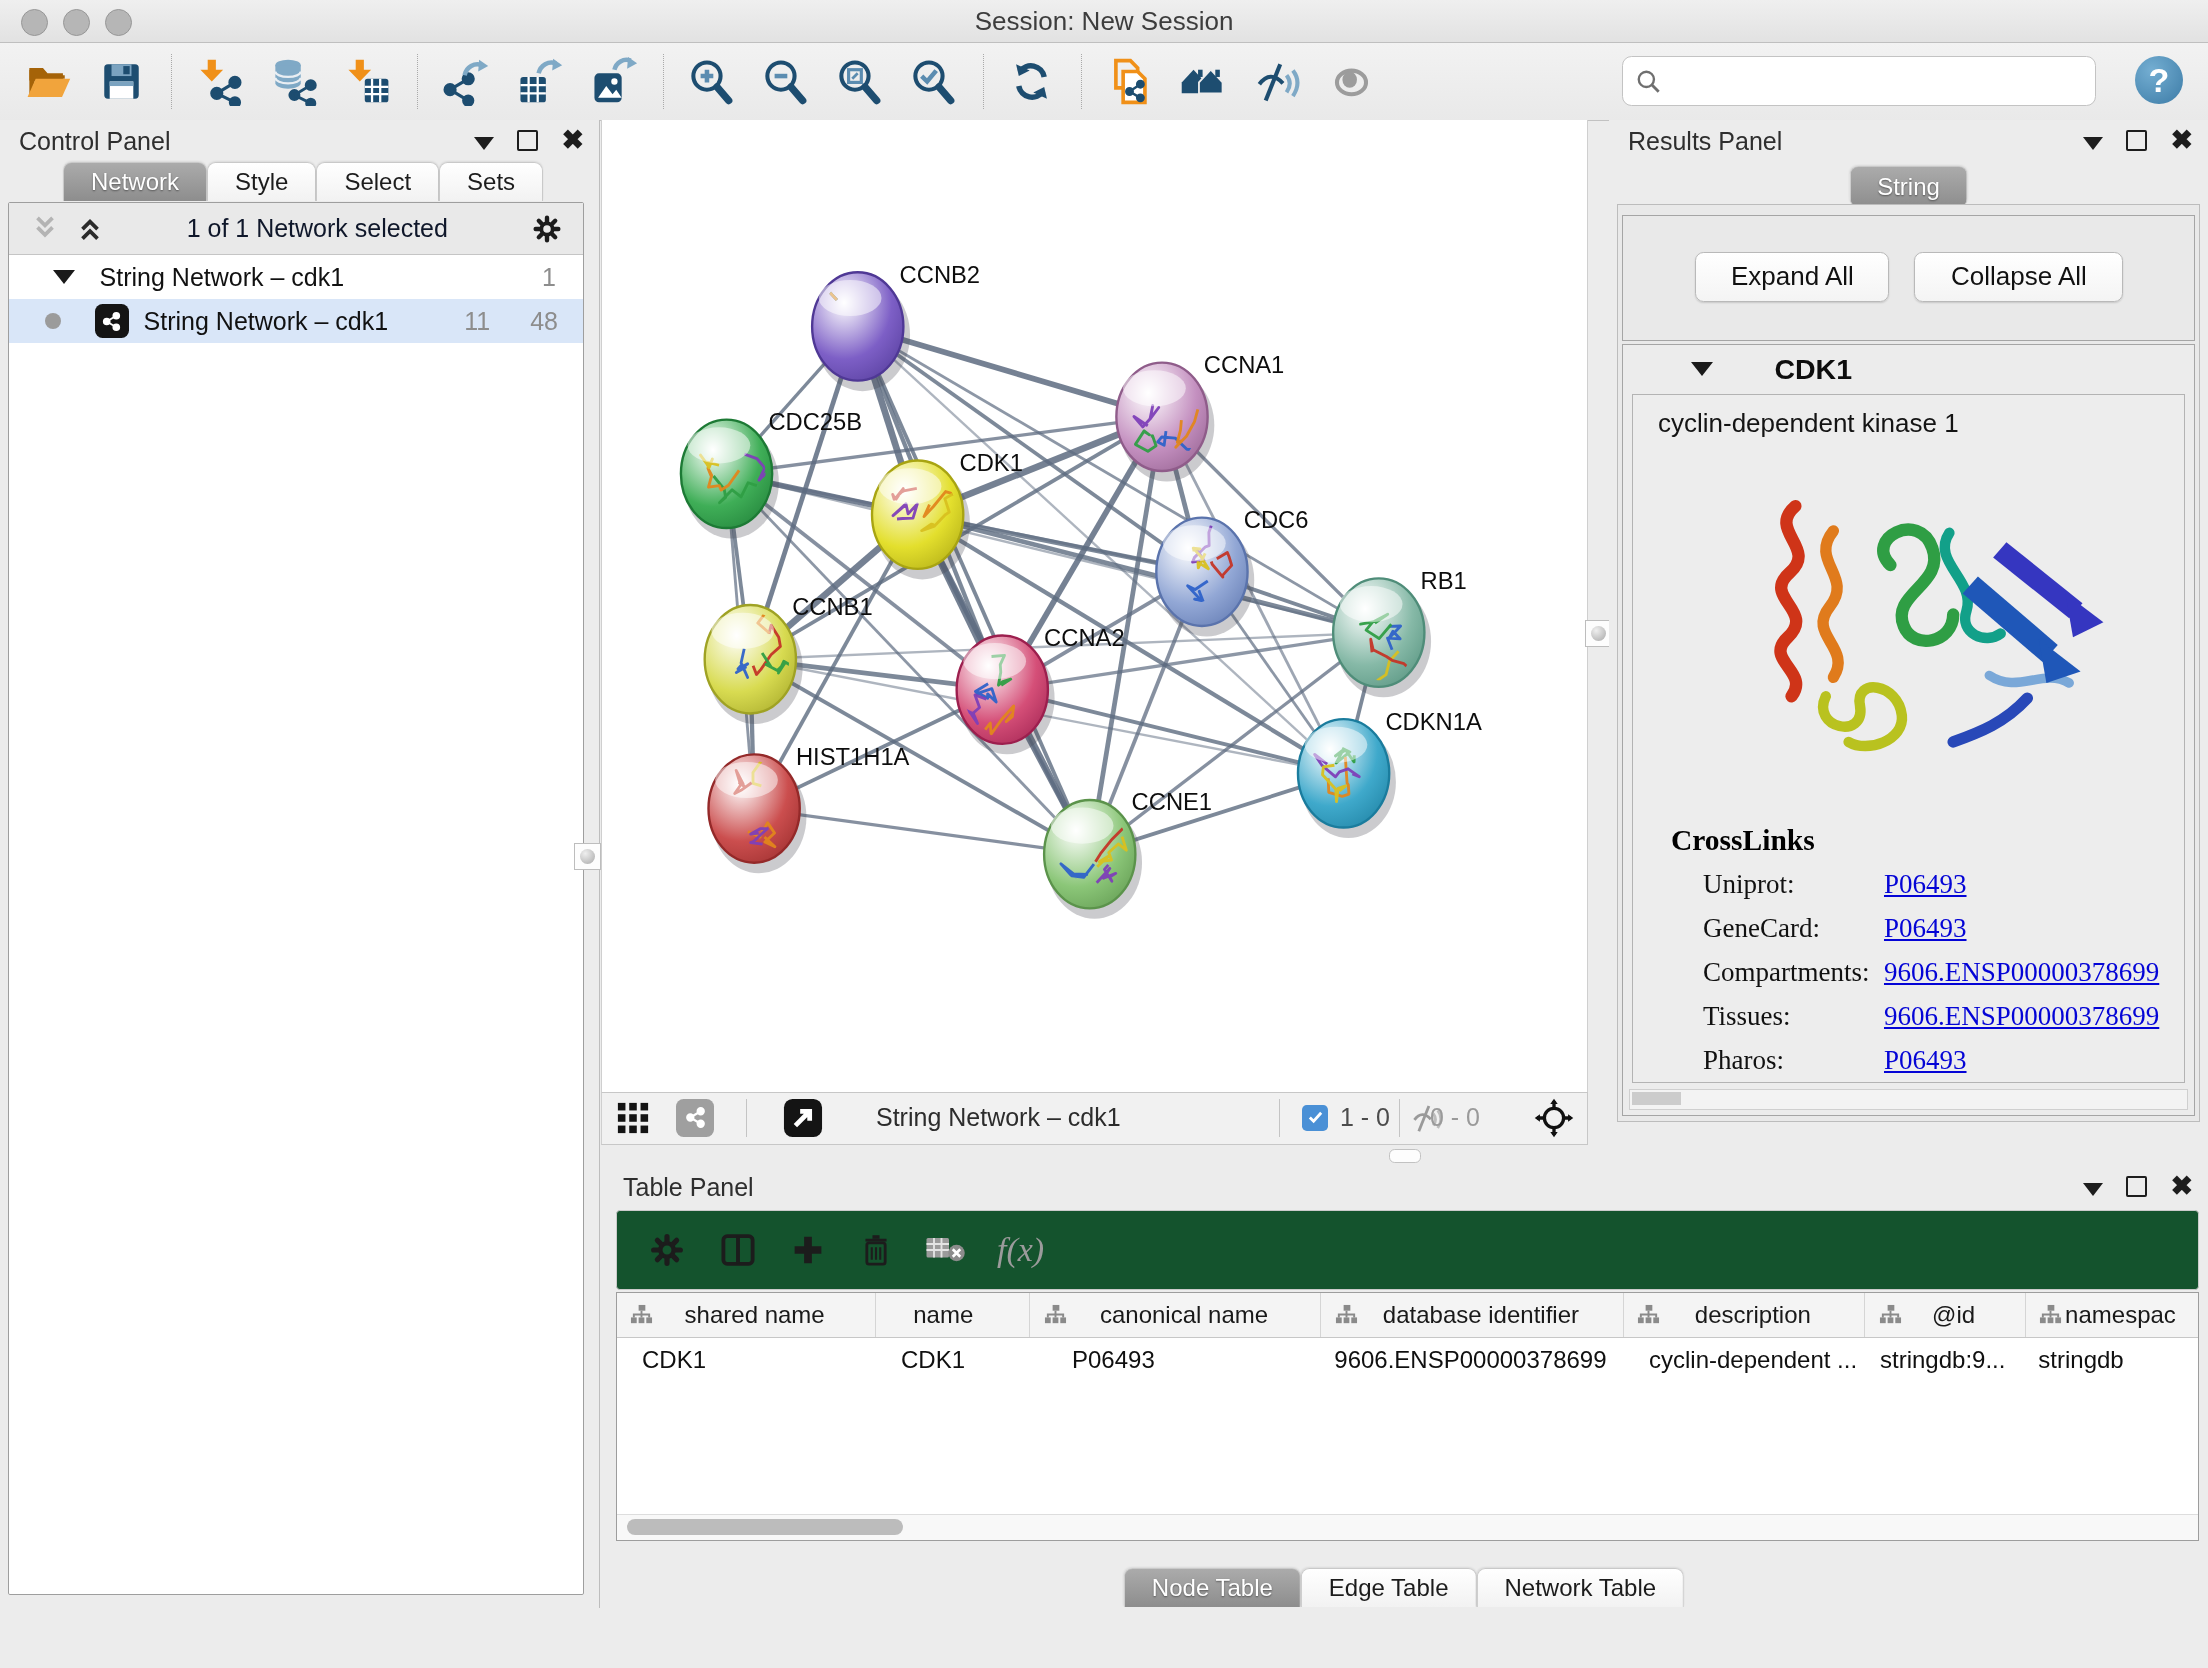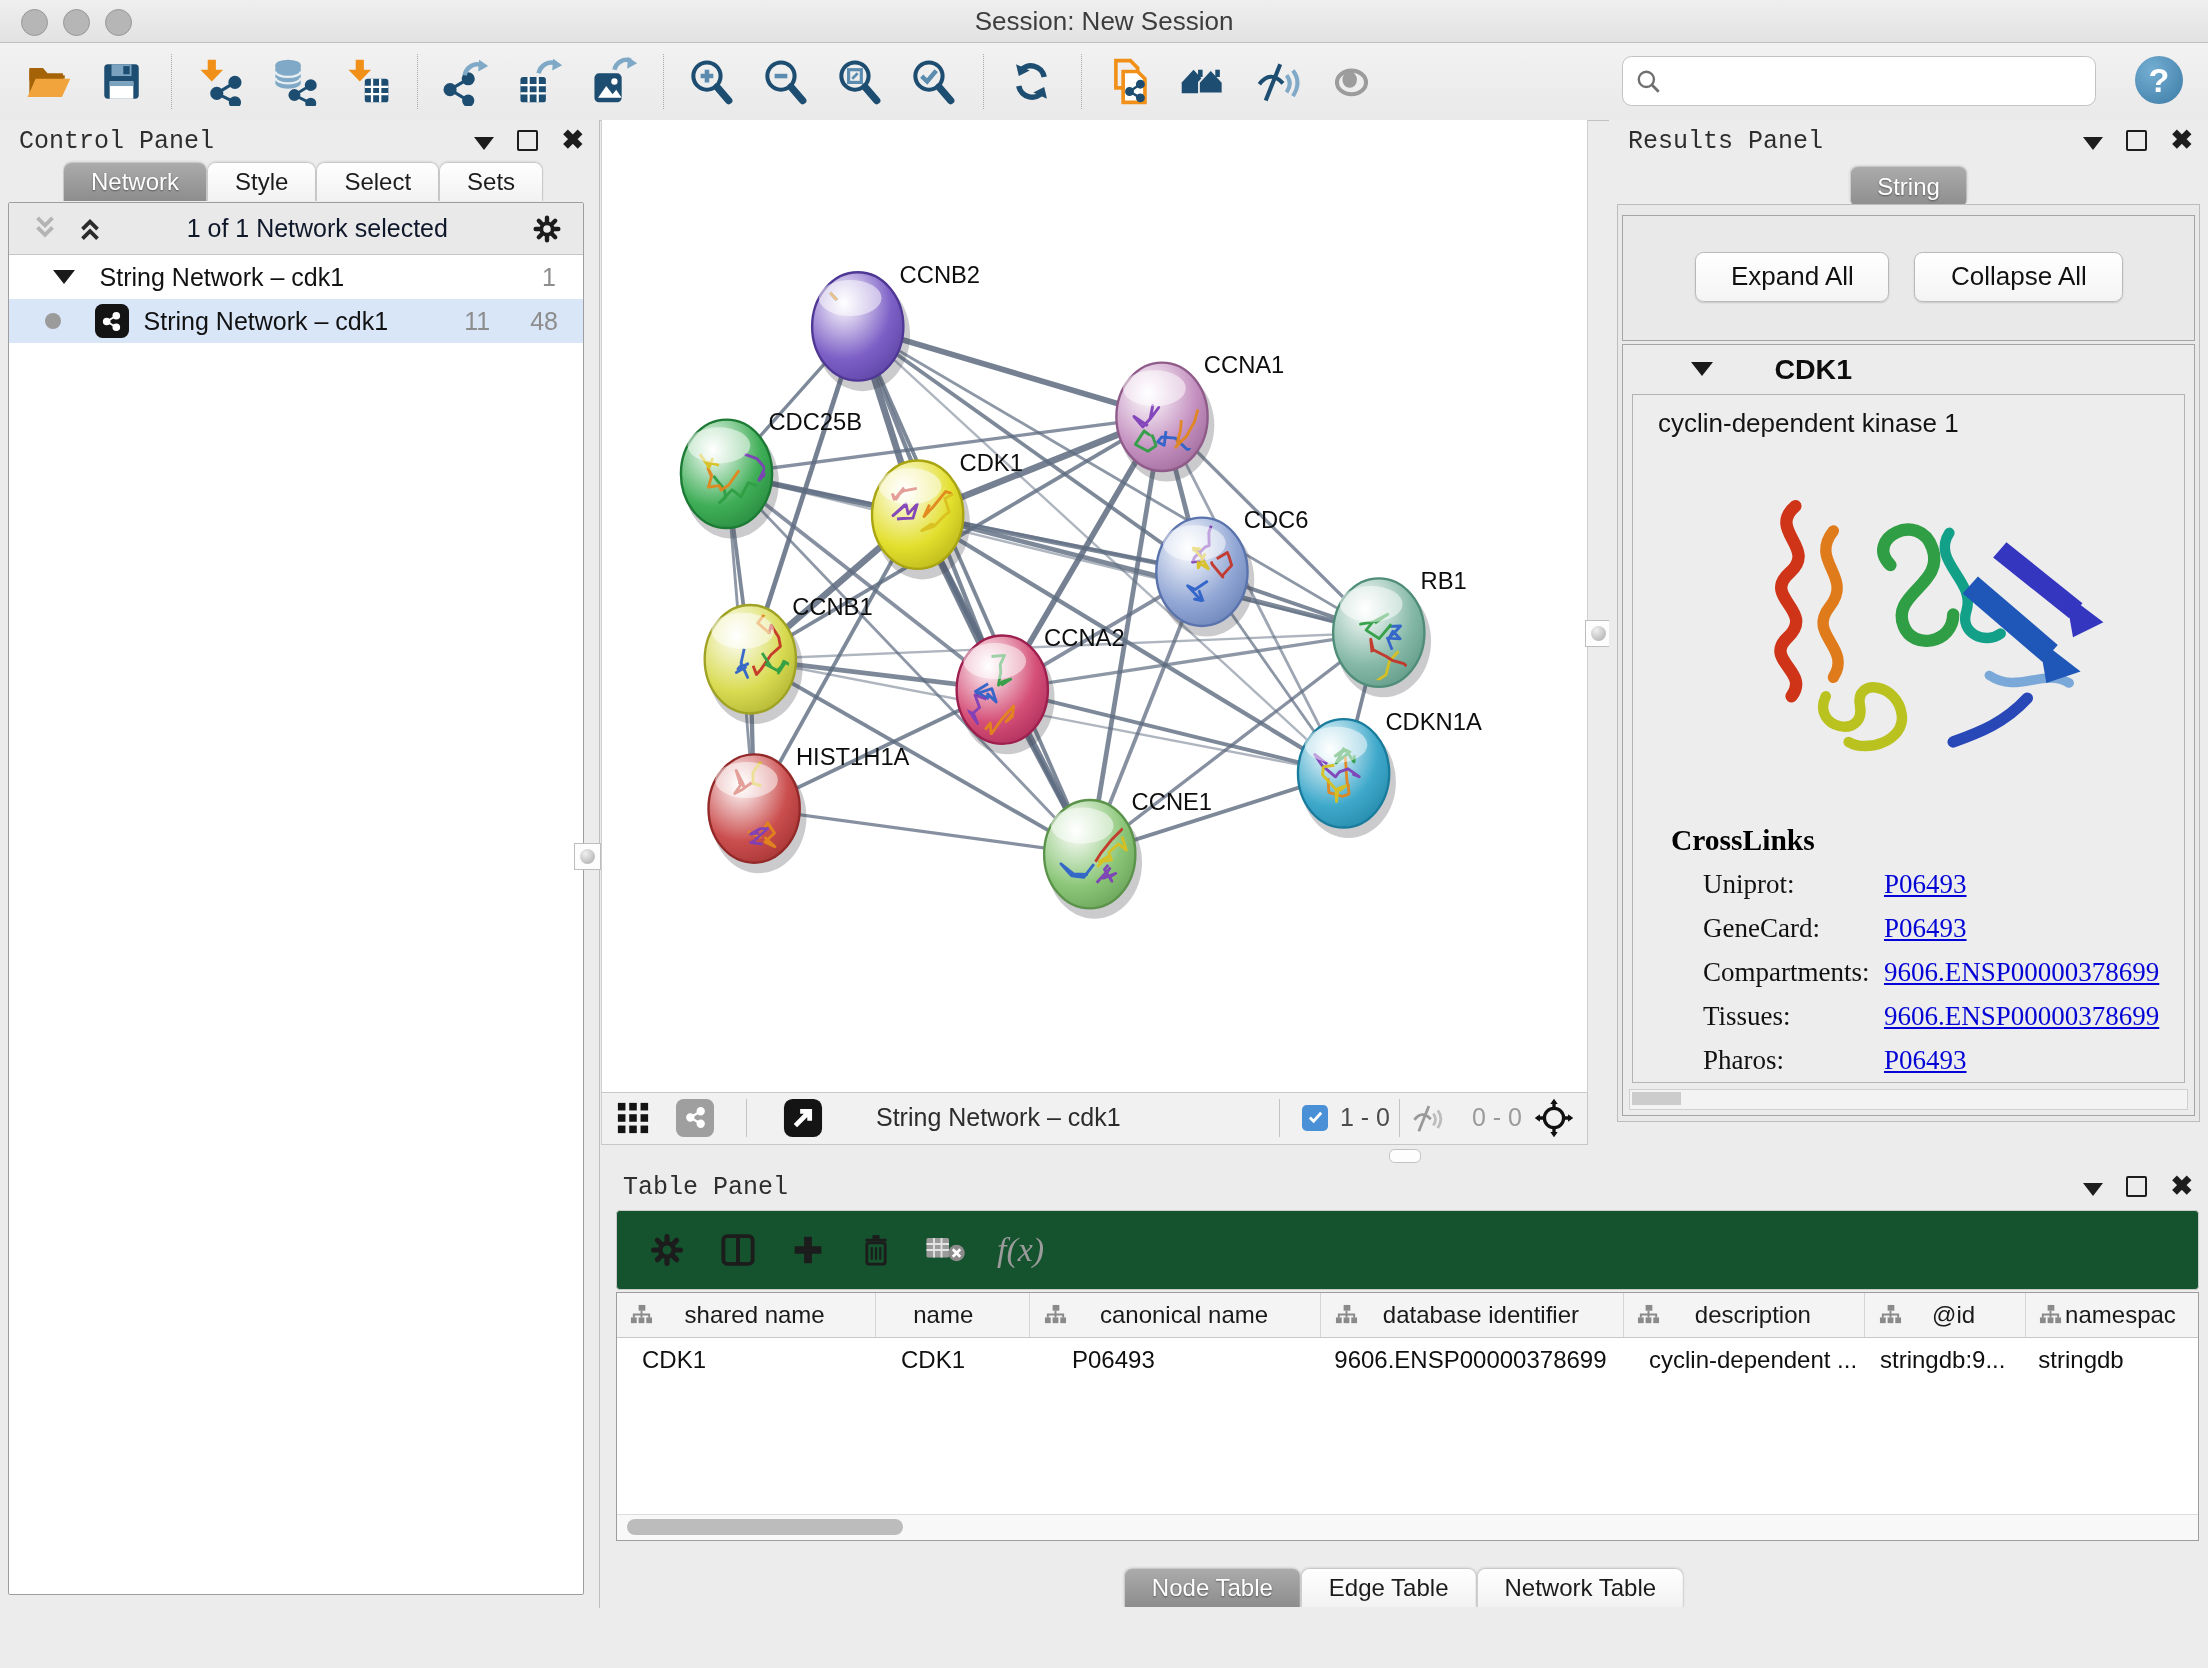--- a/index.html
+++ b/index.html
@@ -24,21 +24,21 @@
   .searchbox{position:absolute;right:112px;top:13.3px;width:472px;height:48px;background:#fff;
     border:1.9px solid #c3c3c3;border-radius:9.5px;display:flex;align-items:center;}
   .searchbox svg{margin-left:11.4px;}
   .searchbox input{border:none;outline:none;flex:1;font-size:23px;height:38px;
     font-family:"Liberation Sans",sans-serif;background:transparent;padding-left:7.6px;}
   .helpbtn{position:absolute;right:25px;top:13.3px;width:48px;height:48px;border-radius:50%;
     background:radial-gradient(circle at 35% 30%,#74aed2,#3c7ba6);color:#fff;font-size:34px;
     font-weight:bold;display:flex;align-items:center;justify-content:center;}
   
   .panel-hdr{position:absolute;left:0;right:0;top:0;height:42px;}
-  .panel-hdr .ptitle{position:absolute;left:19px;top:6.7px;font-size:25px;color:#2e2e2e;font-family:Liberation Mono, monospace;}
+  .panel-hdr .ptitle{position:absolute;left:19px;top:6.7px;font-size:25px;color:#2e2e2e;}
   .hdr-icons{position:absolute;right:15px;top:7.6px;display:flex;gap:23px;align-items:center;}
   .hi-tri{width:0;height:0;border-left:10.5px solid transparent;border-right:10.5px solid transparent;
     border-top:13.3px solid #1d1d1d;margin-top:6.7px;}
   .hi-float{width:17px;height:17px;border:2.9px solid #1d1d1d;border-radius:1.9px;}
   .hi-close{font-size:27px;font-weight:bold;color:#1d1d1d;line-height:25px;}
   
   .tab{height:38px;padding:0 27px;display:flex;align-items:center;font-size:24px;color:#1c1c1c;
     background:linear-gradient(#ffffff,#f2f2f2);border:1px solid #c9c9c9;border-bottom:none;
     border-radius:8.6px 8.6px 0 0;box-shadow:0 -1px 1.9px rgba(0,0,0,0.08);}
   .tab.sel{background:linear-gradient(#ababab,#8d8d8d);color:#fff;
@@ -690,21 +690,21 @@
       <span class="nt-count">1 - 0</span>
     </div>
     <div class="nt-sep" style="left:797px"></div>
     <div class="nt-abs" style="left:808px">
       <svg width="34" height="34" viewBox="0 0 54 54">
           <path d="M7 30q12-16 26-1" stroke="#9a9a9a" stroke-width="4.5" fill="none"></path>
           <path d="M30 8L14 48" stroke="#9a9a9a" stroke-width="4.5"></path>
           <path d="M37 20q7 9 0 19M44 15q10 13 0 28" stroke="#bdbdbd" stroke-width="4.5" fill="none"></path>
         </svg>
     </div>
-    <div class="nt-abs" style="left:870px">
+    <div class="nt-abs" style="left:828px">
       <span class="nt-count dim">0 - 0</span>
     </div>
     <div class="nt-abs" style="left:932px">
       <svg width="40" height="40" viewBox="0 0 54 54">
           <circle cx="27" cy="27" r="13" stroke="#111" stroke-width="4.5" fill="none"></circle>
           <g stroke="#111" stroke-width="4.5">
             <path d="M27 4v9M27 41v9M4 27h9M41 27h9"></path>
           </g>
           <g fill="#111">
             <path d="M27 1l5 7h-10z"></path>

